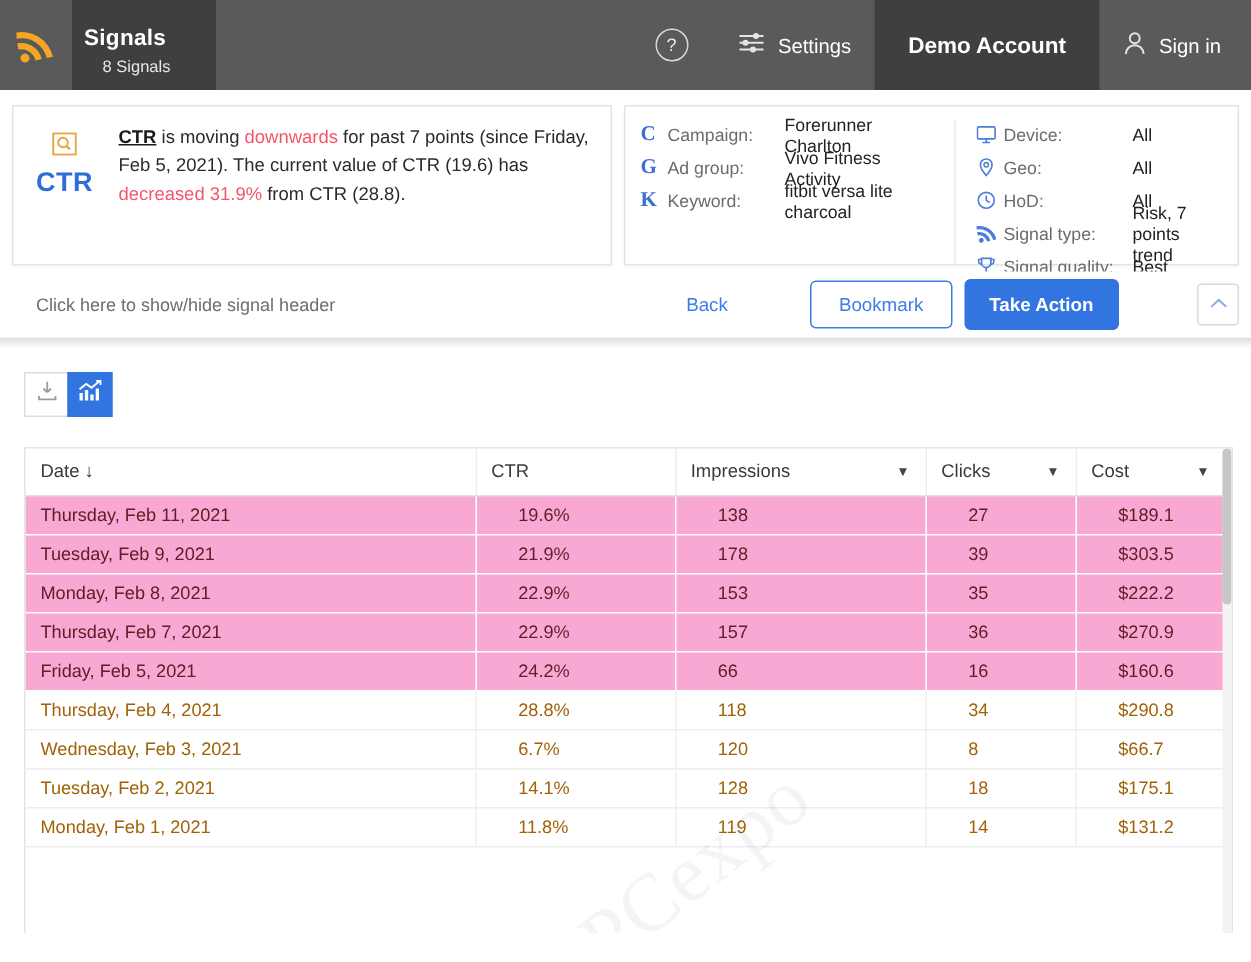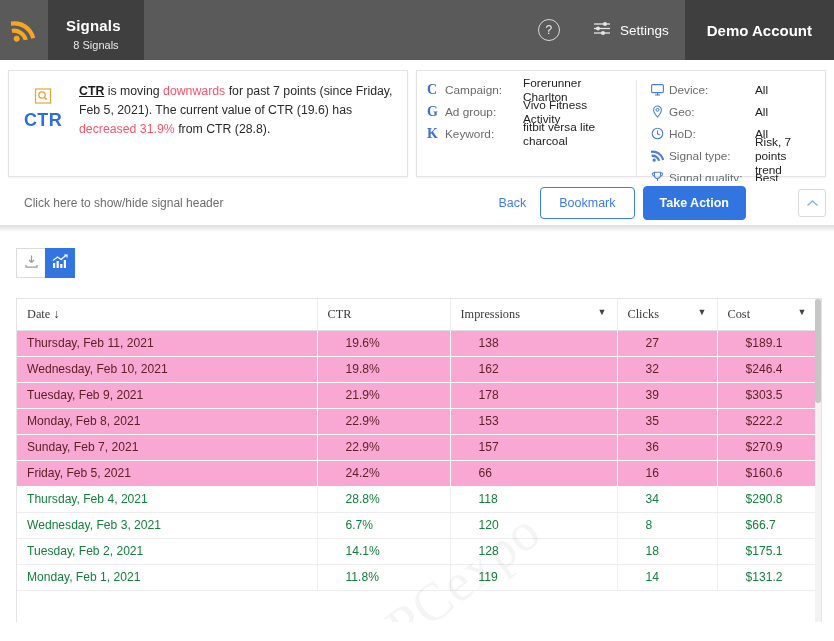--- a/index.html
+++ b/index.html
@@ -22,21 +22,21 @@
     color: #ffffff;
   }
   .nav-logo {
     width: 48px;
     display: flex; align-items: center; justify-content: center;
     flex: 0 0 48px;
   }
   .rss-svg { display:block; }
   .nav-signals {
     background: #3f3f3f;
-    padding: 9px 18px 0 18px;
+    padding: 9px 18px 0 8px;
     min-width: 96px;
     display: flex; flex-direction: column; justify-content: center;
   }
   .nav-signals-title { font-size: 15px; font-weight: bold; line-height: 18px; letter-spacing: .2px; }
   .nav-signals-sub { font-size: 11px; line-height: 16px; margin-top: 2px; color: #e8e8e8; text-align: center; }
   .nav-spacer { flex: 1 1 auto; }
   .nav-item {
     display: flex; align-items: center; justify-content: center;
     padding: 0 16px;
     font-size: 13px;
@@ -105,21 +105,21 @@
   }
   .toggle-hint { font-size: 12px; color: #6d6d6d; }
   .act-spacer { flex: 1 1 auto; }
   .btn-back {
     font-size: 12.5px; color: #3d7ce4; background: none; border: none;
     padding: 6px 14px; cursor: pointer; font-family: inherit;
   }
   .btn-bookmark {
     font-size: 12.5px; color: #3d7ce4; background: #fff;
     border: 1px solid #3d7ce4; border-radius: 4px;
-    padding: 8px 18px; cursor: pointer; font-family: inherit; margin-right: 8px;
+    padding: 8px 18px; cursor: pointer; font-family: inherit; margin-right: 8px; margin-left: 41px;
   }
   .btn-action {
     font-size: 12.5px; color: #fff; background: #3275e0;
     border: 1px solid #3275e0; border-radius: 4px; font-weight: bold;
     padding: 9px 16px; cursor: pointer; font-family: inherit;
   }
   .btn-collapse {
     width: 28px; height: 28px; border: 1px solid #d9d9d9; border-radius: 3px;
     background: #fff; display: flex; align-items: center; justify-content: center;
     cursor: pointer; margin-left: 52px;
@@ -155,26 +155,26 @@
     height: 31px;
     background: #fff;
     border-bottom: 1px solid #e0e0e0;
     border-right: 1px solid #ececec;
     font-size: 12.3px; font-weight: normal; color: #3a3a3a;
     padding: 0 10px;
     text-align: left;
     vertical-align: middle;
     position: relative;
   }
-  thead th .th-inner { display: flex; align-items: flex-start; justify-content: space-between; font-family: Liberation Serif, serif; }
+  thead th .th-inner { display: flex; align-items: center; justify-content: space-between; }
   thead th .caret { font-size: 9px; color: #444; }
   tbody td {
     height: 26px;
     font-size: 12.1px;
-    color: #15803d;
+    color: #a16207;
     border-bottom: 1px solid #ededed;
     border-right: 1px solid #f0f0f0;
     padding: 0 10px;
     vertical-align: middle;
     white-space: nowrap;
   }
   tbody td.num { text-align: left; padding-left: 28px; }
   tr.hl td { background: #f9a8d4; color: #5d1f25; border-bottom: 1px solid #ffffff; border-right-color: #ffffff; }
   tr.hl td.datecell { color: #5d2026; }
   col.c-date { width: 300px; }
@@ -241,20 +241,29 @@
         <g fill="#e6e6e6">
           <circle cx="12" cy="3" r="2"></circle>
           <circle cx="5" cy="7.5" r="2"></circle>
           <circle cx="10" cy="12" r="2"></circle>
         </g>
       </svg>
     </span>
     <span>Settings</span>
   </div>
   <div class="nav-item nav-demo">Demo Account</div>
+  <div class="nav-item nav-signin">
+    <span>
+      <svg width="15" height="16" viewBox="0 0 15 16">
+        <circle cx="7.5" cy="4.5" r="3.3" fill="none" stroke="#e6e6e6" stroke-width="1.3"></circle>
+        <path d="M1.6 15c0-3.4 2.6-5.8 5.9-5.8S13.4 11.6 13.4 15" fill="none" stroke="#e6e6e6" stroke-width="1.3"></path>
+      </svg>
+    </span>
+    <span>Sign in</span>
+  </div>
 </div>
 
 <div class="signal-area">
   <div class="signal-row">
 
     <div class="panel panel-desc">
       <div class="ctr-badge">
         <span class="ctr-mag">
           <svg width="20" height="18" viewBox="0 0 20 18">
             <rect x="2.5" y="1" width="15" height="14" fill="none" stroke="#e8a33d" stroke-width="1.2"></rect>
@@ -437,42 +446,35 @@
     </thead>
     <tbody id="tbody">
         <tr class="hl">
           <td class="datecell">Thursday, Feb 11, 2021</td>
           <td class="num">19.6%</td>
           <td class="num">138</td>
           <td class="num">27</td>
           <td class="num">$189.1</td>
         </tr>
         <tr class="hl">
-          <td class="datecell">Wednesday, Feb 10, 2021</td>
-          <td class="num">19.8%</td>
-          <td class="num">162</td>
-          <td class="num">32</td>
-          <td class="num">$246.4</td>
-        </tr>
-        <tr class="hl">
           <td class="datecell">Tuesday, Feb 9, 2021</td>
           <td class="num">21.9%</td>
           <td class="num">178</td>
           <td class="num">39</td>
           <td class="num">$303.5</td>
         </tr>
         <tr class="hl">
           <td class="datecell">Monday, Feb 8, 2021</td>
           <td class="num">22.9%</td>
           <td class="num">153</td>
           <td class="num">35</td>
           <td class="num">$222.2</td>
         </tr>
         <tr class="hl">
-          <td class="datecell">Sunday, Feb 7, 2021</td>
+          <td class="datecell">Thursday, Feb 7, 2021</td>
           <td class="num">22.9%</td>
           <td class="num">157</td>
           <td class="num">36</td>
           <td class="num">$270.9</td>
         </tr>
         <tr class="hl">
           <td class="datecell">Friday, Feb 5, 2021</td>
           <td class="num">24.2%</td>
           <td class="num">66</td>
           <td class="num">16</td>

